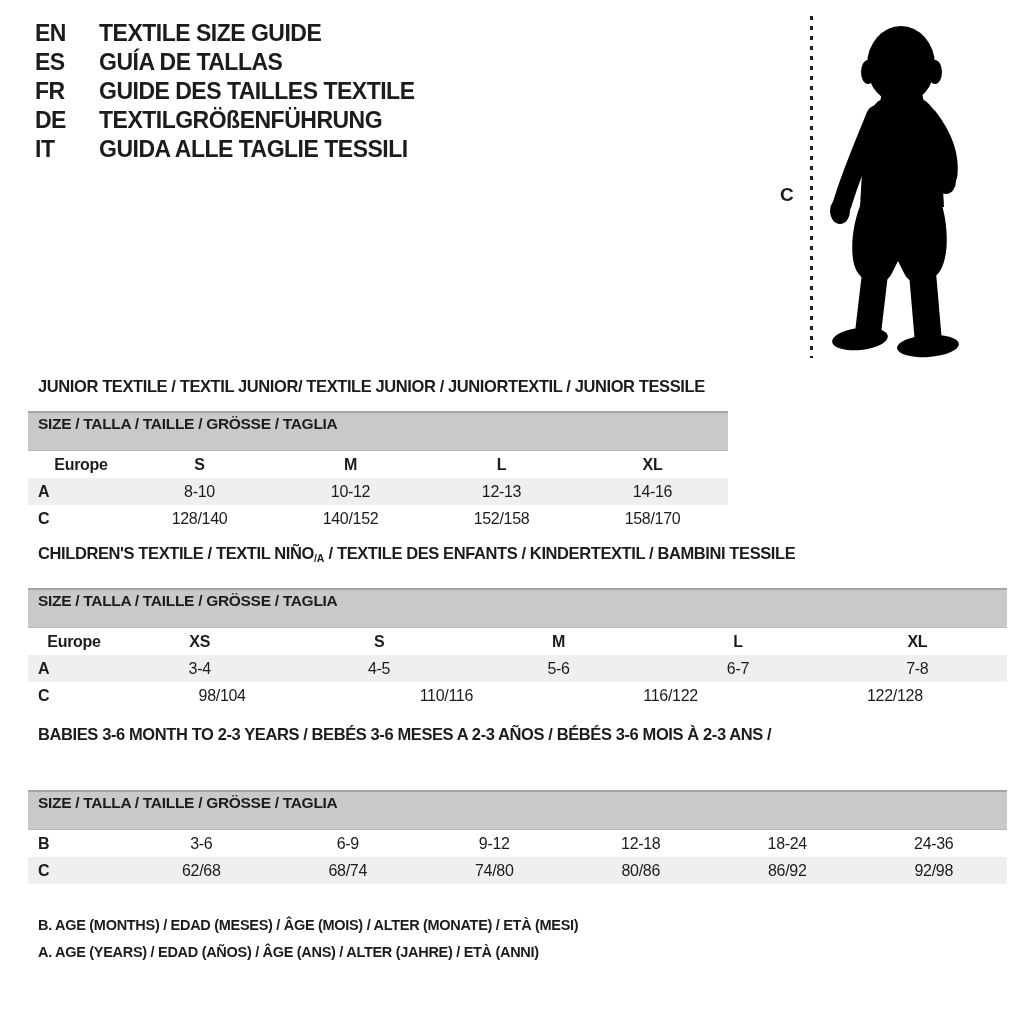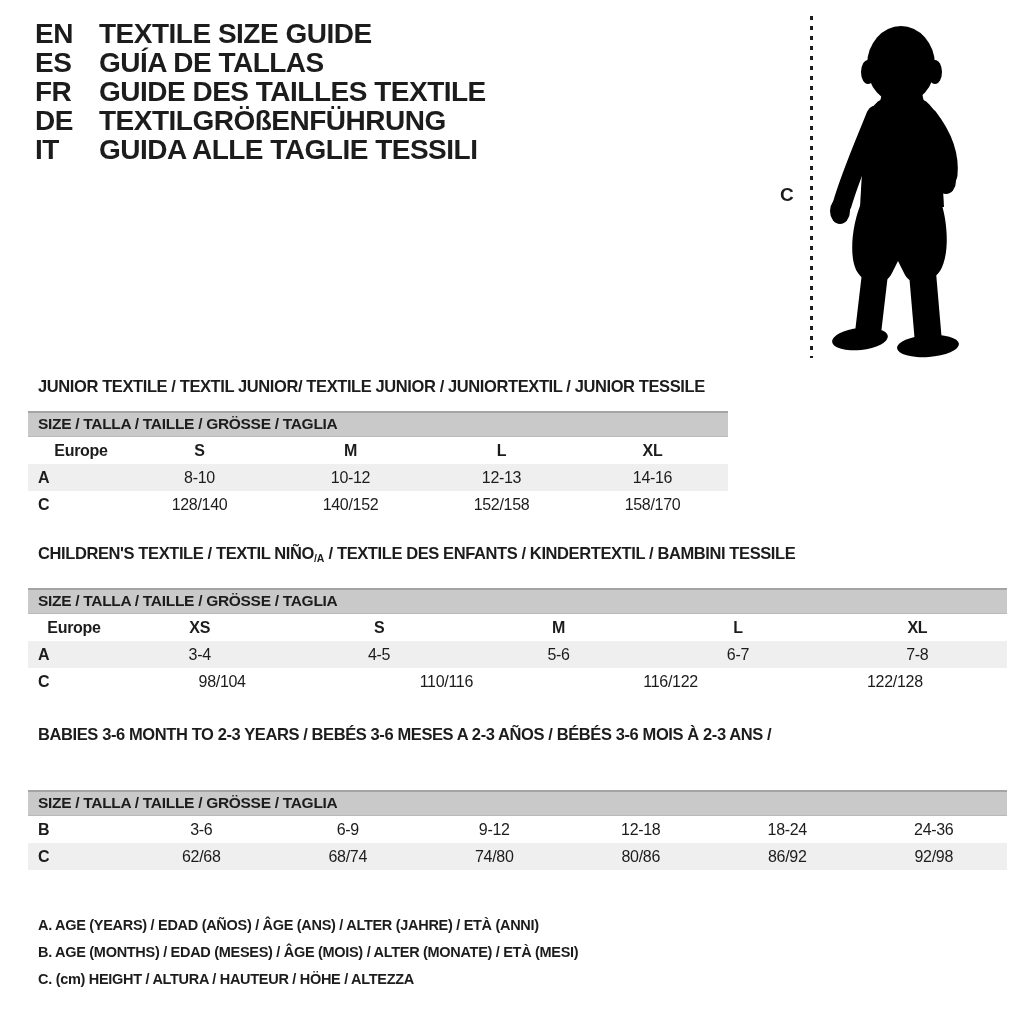--- a/index.html
+++ b/index.html
@@ -11,21 +11,21 @@
     color:var(--text,#1c1c1c);
     overflow:hidden;
     -webkit-font-smoothing:antialiased;
   }
   .abs { position:absolute; }
 
   
   .lang-block { left:35px; top:19px; }
   .lang-row { height:29px; line-height:29px; white-space:nowrap; }
   .lang-code, .lang-title {
-    font-size:28px; font-weight:700; letter-spacing:-0.5px;
+    font-size:23px; font-weight:700; letter-spacing:-0.5px;
   }
   .lang-code { display:inline-block; width:64px; }
 
   
   .figure { left:778px; top:12px; width:206px; height:350px; }
   .c-label { position:absolute; left:2px; top:172px; font-size:19px; font-weight:700; }
   .dotted-line {
     position:absolute; left:32px; top:4px; width:3px; height:342px;
     background:repeating-linear-gradient(to bottom, var(--text,#1c1c1c) 0 4px, transparent 4px 10px);
   }
@@ -40,21 +40,21 @@
   .h-children { left:38px; top:543px; }
   .h-babies   { left:38px; top:721px; line-height:27px; }
   .subscript  { font-size:10.5px; vertical-align:-3px; letter-spacing:0; }
 
   
   .sg-table { position:absolute; }
   .t-junior   { left:28px; top:411px; width:700px; }
   .t-children { left:28px; top:588px; width:979px; }
   .t-babies   { left:28px; top:790px; width:979px; }
   .thead {
-    height:26px; line-height:22px;
+    height:40px; line-height:22px;
     background:var(--header-bar,#c9c9c9);
     border-top:2px solid #a4a4a4;
     border-bottom:1px solid #b9b9b9;
     padding-left:10px;
     font-size:15.5px; font-weight:700; letter-spacing:-0.3px;
     white-space:nowrap;
   }
   .trow { display:flex; height:27px; line-height:27px; font-size:16px; letter-spacing:-0.3px; }
   .trow.shaded { background:var(--shaded-row,#efefef); }
   .tcell { flex:1 1 0; text-align:center; font-weight:400; }
@@ -193,16 +193,15 @@
         <div class="tcell">68/74</div>
         <div class="tcell">74/80</div>
         <div class="tcell">80/86</div>
         <div class="tcell">86/92</div>
         <div class="tcell">92/98</div>
       </div>
     </div>
 </div>
 
 <div class="abs footnotes">
+  <div class="footnote">B. AGE (MONTHS) / EDAD (MESES) / ÂGE (MOIS) / ALTER (MONATE) / ETÀ (MESI)</div>
   <div class="footnote">A. AGE (YEARS) / EDAD (AÑOS) / ÂGE (ANS) / ALTER (JAHRE) / ETÀ (ANNI)</div>
-  <div class="footnote">B. AGE (MONTHS) / EDAD (MESES) / ÂGE (MOIS) / ALTER (MONATE) / ETÀ (MESI)</div>
-  <div class="footnote">C. (cm) HEIGHT / ALTURA / HAUTEUR / HÖHE / ALTEZZA</div>
 </div>
 
 </body></html>

